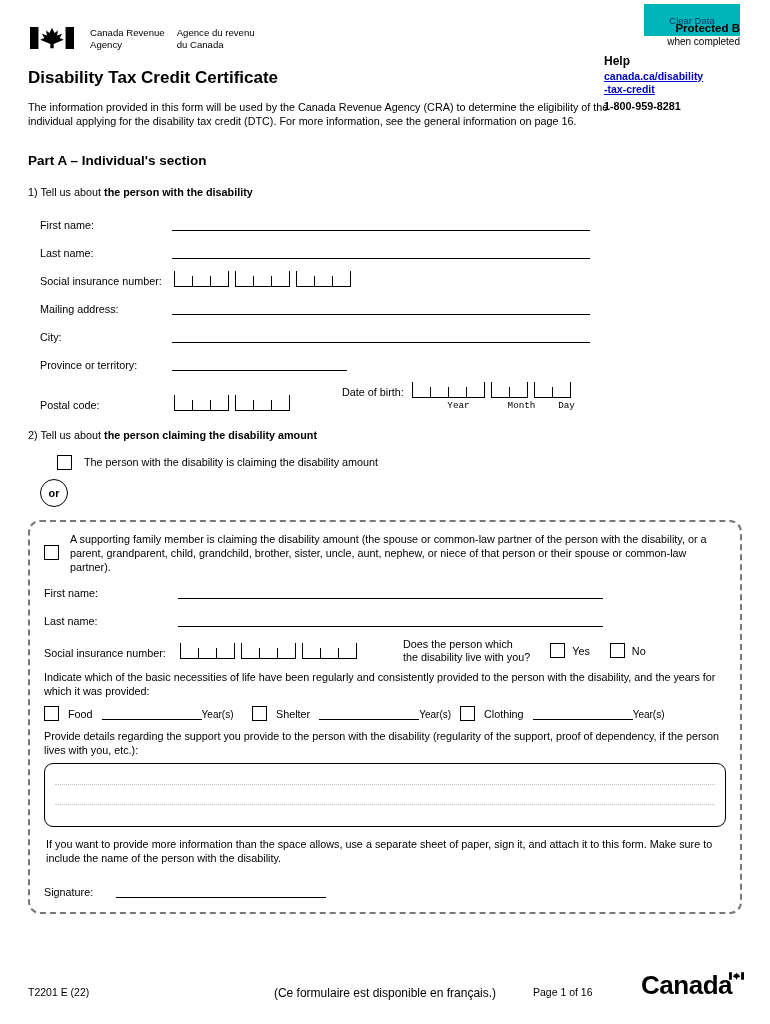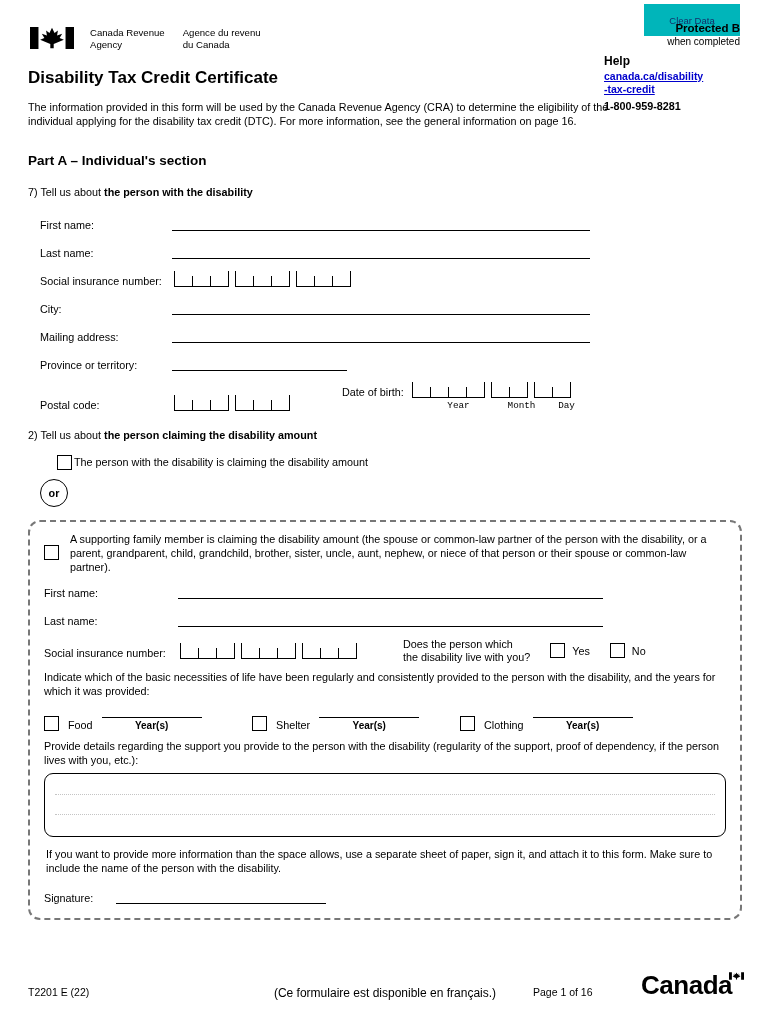--- a/index.html
+++ b/index.html
@@ -12,21 +12,21 @@
   .clear-btn{position:absolute;top:4px;right:30px;width:96px;height:15px;
     background:var(--clear-data-bg,#00b5ba);color:var(--clear-data-text,#14306a);
     font-size:9.5px;font-family:inherit;display:flex;align-items:center;justify-content:center;
     border:none;cursor:pointer;padding:16px;}
   .protected{position:absolute;top:22px;right:30px;text-align:right;line-height:1.2;}
   .protected .p1{font-weight:bold;font-size:11.5px;}
   .protected .p2{font-size:10px;}
   .logo{position:absolute;top:27px;left:30px;display:flex;align-items:flex-start;gap:16px;}
   .flag-icon svg{display:block;}
   .agency{font-size:9.6px;line-height:1.3;}
-  .agency-cols{display:flex;gap:18px;}
+  .agency-cols{display:flex;gap:12px;}
   .help{position:absolute;top:54px;right:26px;width:140px;text-align:left;line-height:1.3;}
   .help .h-title{font-weight:bold;font-size:12px;}
   .help .link{color:var(--link-blue,#0000cc);text-decoration:underline;font-weight:bold;
     font-size:10.5px;display:block;cursor:pointer;}
   .help .phone{font-weight:bold;font-size:10.8px;margin-top:2px;}
   
   .title{font-size:17px;font-weight:bold;margin:0;}
   .intro{width:608px;margin-top:12px;line-height:1.32;}
   .part-heading{font-size:13.5px;font-weight:bold;margin-top:24px;}
   .qline{margin-top:18px;}
@@ -44,50 +44,50 @@
   .comb .gap{width:6px;}
   .dob-wrap{display:flex;flex-direction:column;margin-left:52px;}
   .dob-top{display:flex;align-items:flex-end;}
   .dob-top .lbl2{margin-right:6px;}
   .dob-labels{display:flex;font-size:9.3px;margin-top:2px;margin-left:80px;}
   .dob-labels span{text-align:center;font-family:Liberation Mono, monospace;}
   .dl-y{width:73px;}.dl-gap{width:8px;}.dl-m{width:37px;}.dl-d{width:37px;}
   .pd-row{height:auto;align-items:flex-end;}
   
   .cb{width:13px;height:13px;border:1px solid #000;flex:none;background:#fff;cursor:pointer;}
-  .self-row{display:flex;align-items:center;gap:2px;margin:14px 0 0 12px;padding-left:17px;}
+  .self-row{display:flex;align-items:center;gap:12px;margin:14px 0 0 12px;padding-left:17px;}
   .or-circle{width:26px;height:26px;border:1px solid #000;border-radius:50%;
     display:flex;align-items:center;justify-content:center;font-weight:bold;margin:9px 0 0 12px;}
   
   .dashed-box{margin-top:13px;border:2px dashed #777;border-radius:12px;padding:10px 14px 10px;}
   .fam-intro{display:flex;align-items:center;gap:11px;}
   .fam-intro .txt{width:652px;line-height:1.3;}
   .fam-fields{margin-top:8px;}
   .fam-fields .frow .lbl{width:134px;}
   .sin-row{display:flex;align-items:center;margin-bottom:6px;}
   .sin-left{display:flex;align-items:flex-end;}
   .sin-left .lbl{width:134px;flex:none;}
   .live-q{margin-left:46px;line-height:1.22;}
   .yn{display:flex;align-items:center;gap:7px;margin-left:20px;}
   .nec-para{margin-top:4px;line-height:1.3;}
   .nec-row{display:flex;margin-top:7px;}
-  .nec-item{display:flex;align-items:flex-end;width:208px;}
+  .nec-item{display:flex;align-items:center;width:208px;}
   .nec-item .cb{margin-top:1px;}
   .nec-item .nlabel{margin:1px 9px 0 9px;}
-  .nec-col{display:flex;flex-direction:column;align-items:center;font-weight:bold;}
+  .nec-col{display:flex;flex-direction:row;align-items:center;}
   .nec-col .uline{width:100px;height:12px;}
   .nec-col .yrs{font-size:10px;margin-top:2px;}
   .details-para{margin-top:8px;line-height:1.3;}
   .details-box{margin-top:6px;height:62px;border:1px solid #000;border-radius:9px;
     position:relative;cursor:text;}
   .details-box .dline{position:absolute;left:10px;right:10px;border-bottom:1px dotted #c4c4c4;height:0;}
   .dline1{top:20px;}.dline2{top:40px;}
-  .more-info{margin:10px 2px 12px;line-height:1.32;}
+  .more-info{margin:10px 2px 0;line-height:1.32;}
   .confirm{margin-top:12px;}
-  .sig-row{display:flex;align-items:flex-end;margin-bottom:4px;height:16px;}
+  .sig-row{display:flex;align-items:flex-end;margin-top:16px;margin-bottom:4px;height:16px;}
   .sig-row .lbl{width:72px;flex:none;}
   
   .f-code{position:absolute;left:28px;top:986px;font-size:10.5px;}
   .f-fr{position:absolute;left:50%;transform:translateX(-50%);top:986px;font-size:12px;}
   .f-page{position:absolute;left:533px;top:986px;font-size:10.5px;}
   .wordmark{position:absolute;right:34px;top:970px;font-size:26px;font-weight:bold;
     letter-spacing:-0.5px;padding-right:4px;}
   .wordmark svg{position:absolute;top:2px;right:-8px;}
 </style>
 </head>
@@ -127,21 +127,21 @@
     <span class="link">canada.ca/disability</span>
     <span class="link">-tax-credit</span>
     <div class="phone">1-800-959-8281</div>
   </div>
 
   <h1 class="title">Disability Tax Credit Certificate</h1>
   <p class="intro">The information provided in this form will be used by the Canada Revenue Agency (CRA) to determine the eligibility of the individual applying for the disability tax credit (DTC). For more information, see the general information on page 16.</p>
 
   <div class="part-heading">Part A – Individual's section</div>
 
-  <div class="qline"><span>7) Tell us about </span><span class="bold">the person with the disability</span></div>
+  <div class="qline"><span>1) Tell us about </span><span class="bold">the person with the disability</span></div>
 
   <div class="fields">
     <div class="frow">
       <span class="lbl">First name:</span>
       <span class="uline u418"></span>
     </div>
     <div class="frow">
       <span class="lbl">Last name:</span>
       <span class="uline u418"></span>
     </div>
@@ -167,25 +167,25 @@
           <div class="tick" style="height: 16px;"></div>
           <div class="cell"></div>
           <div class="tick" style="height: 11px;"></div>
           <div class="cell"></div>
           <div class="tick" style="height: 11px;"></div>
           <div class="cell"></div>
           <div class="tick" style="height: 16px;"></div>
         </span>
     </div>
     <div class="frow">
+      <span class="lbl">Mailing address:</span>
+      <span class="uline u418"></span>
+    </div>
+    <div class="frow">
       <span class="lbl">City:</span>
-      <span class="uline u418"></span>
-    </div>
-    <div class="frow">
-      <span class="lbl">Mailing address:</span>
       <span class="uline u418"></span>
     </div>
     <div class="frow">
       <span class="lbl">Province or territory:</span>
       <span class="uline u175"></span>
     </div>
     <div class="frow pd-row">
       <span class="lbl">Postal code:</span>
       <span class="comb">
           <div class="tick" style="height: 16px;"></div>

